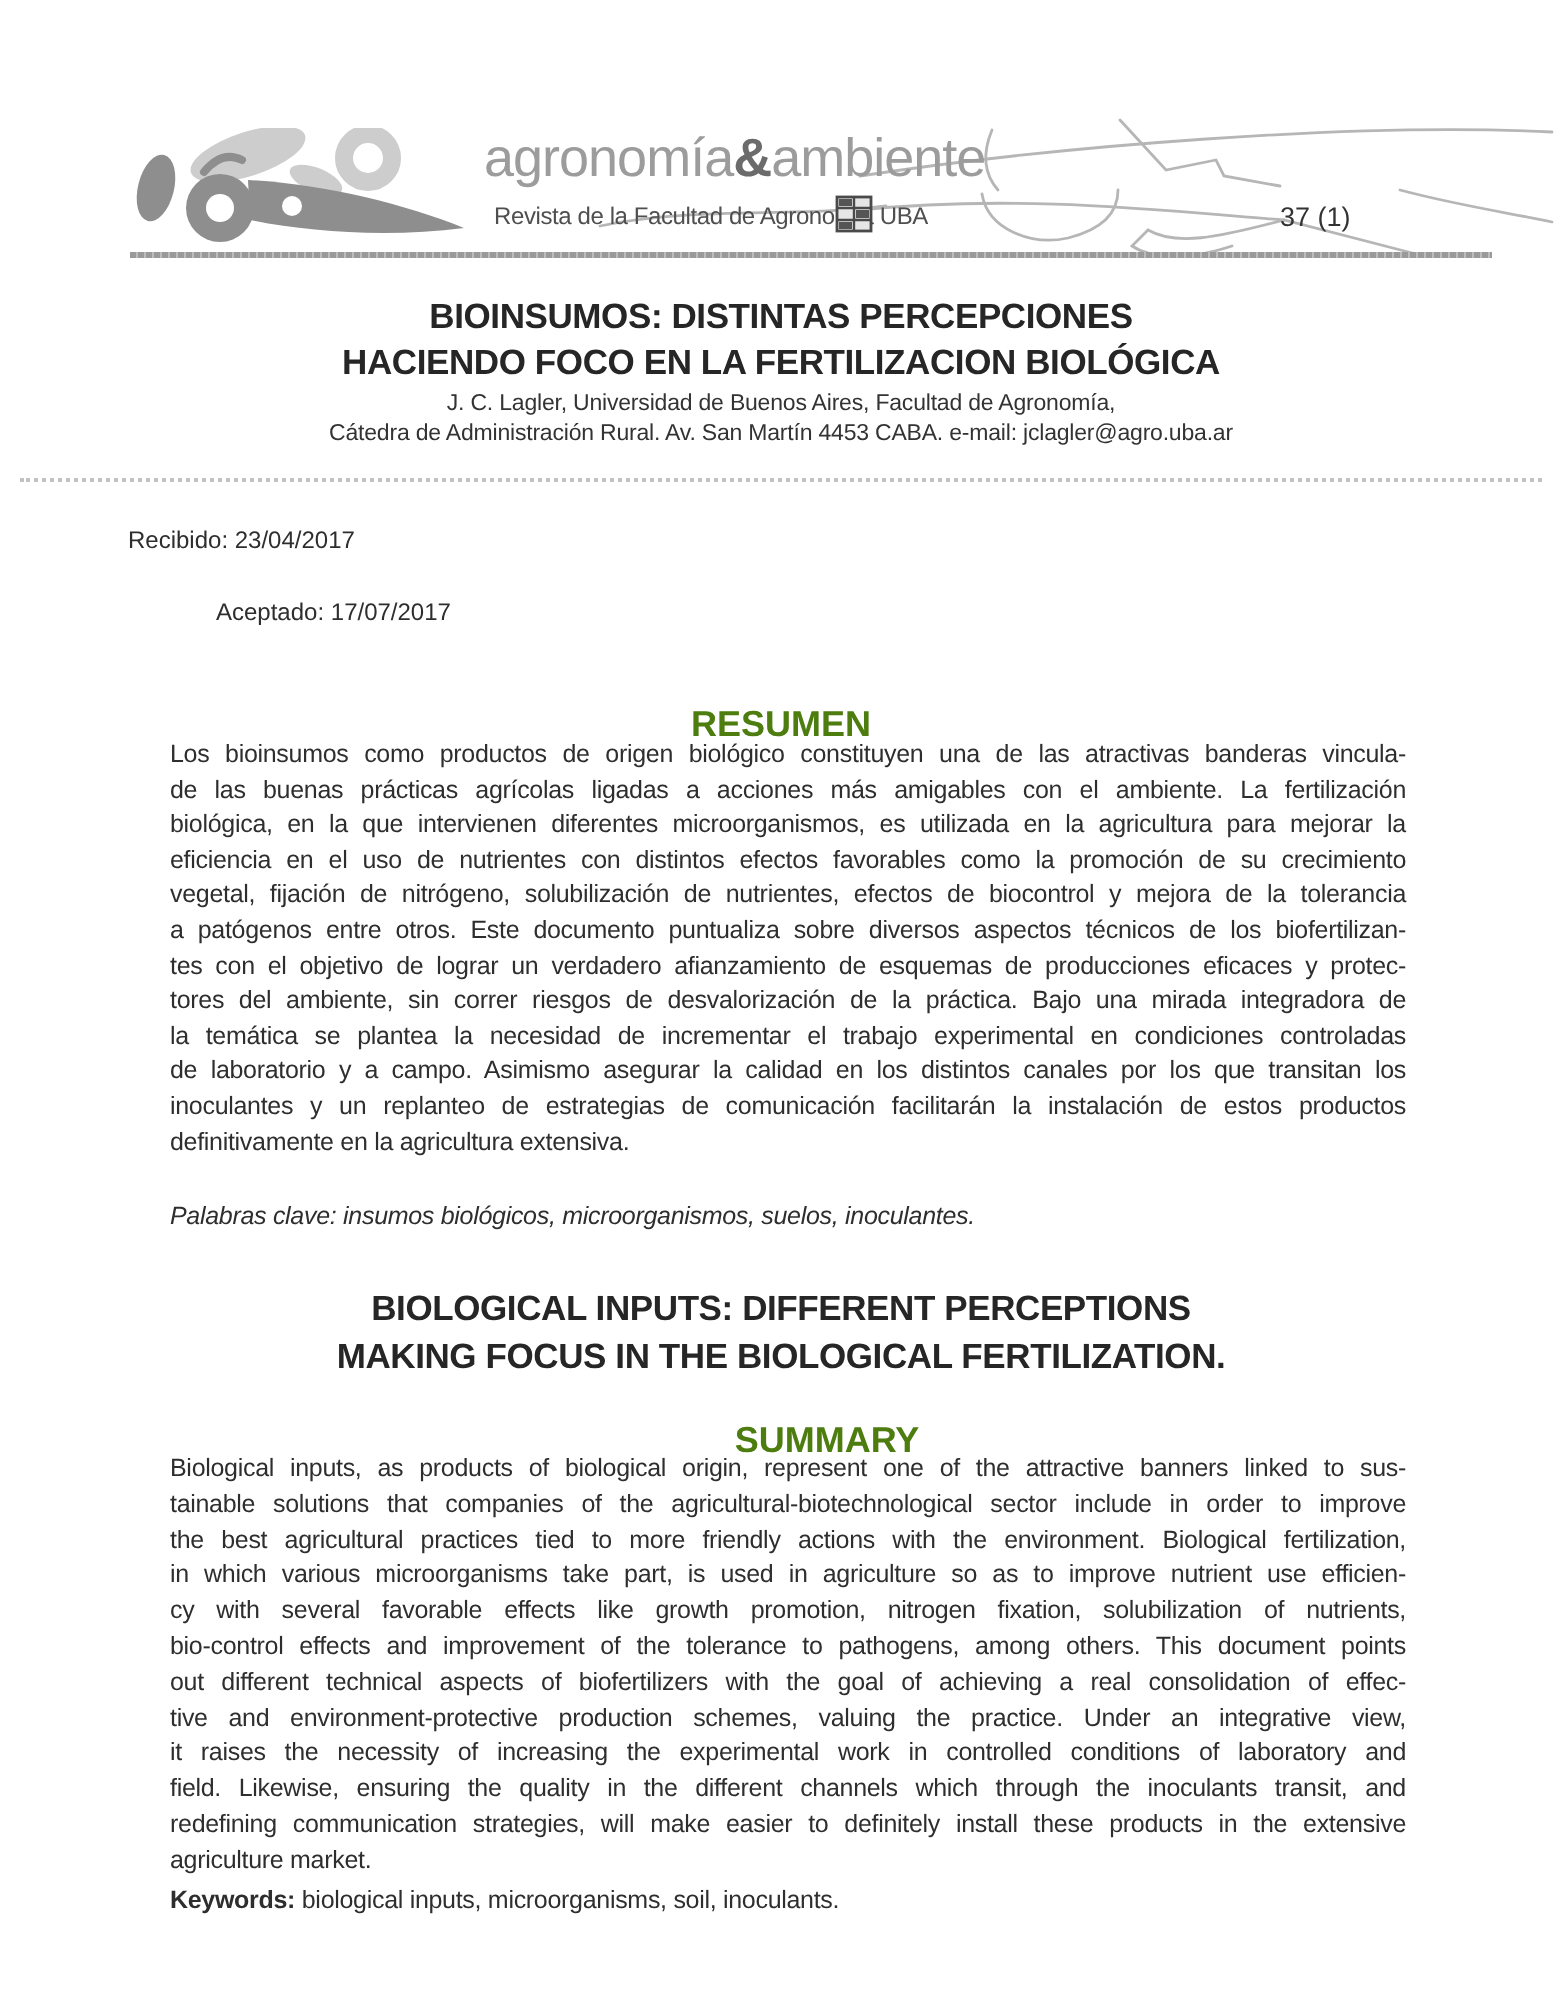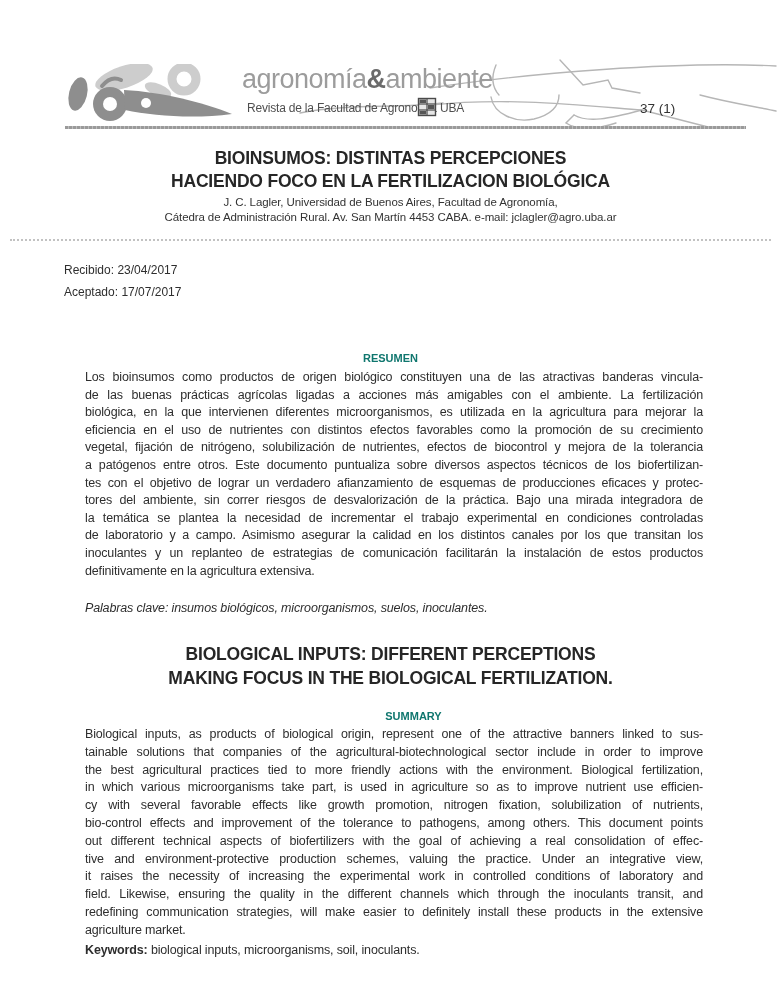--- a/index.html
+++ b/index.html
@@ -43,24 +43,24 @@
   .authors{
     left:0;top:195px;width:781px;text-align:center;
     font-size:11.5px;line-height:15px;color:#333;letter-spacing:-0.1px;
   }
   .dotted-divider{
     left:10px;top:239px;width:761px;height:0;
     border-top:2px dotted #c2c2c2;
   }
   .dateline{left:64px;font-size:12px;color:#2e2e2e;}
   .received{top:263px;}
-  .accepted{top:285px;}
+  .accepted{top:299px;margin-left:44px;}
   .section-heading{
     left:0;width:781px;text-align:center;
-    font-size:11px;font-weight:bold;color:#0f766e;
+    font-size:18px;font-weight:bold;color:#4d7c0f;
   }
   .resumen-heading{top:352px;}
   .summary-heading{top:710px;padding-left:23px;}
   
   .para{
     left:85px;width:618px;
     font-size:12.5px;color:#2e2e2e;letter-spacing:-0.15px;
   }
   .resumen-body{top:369px;line-height:17.6px;}
   .summary-body{top:726px;line-height:17.8px;}

